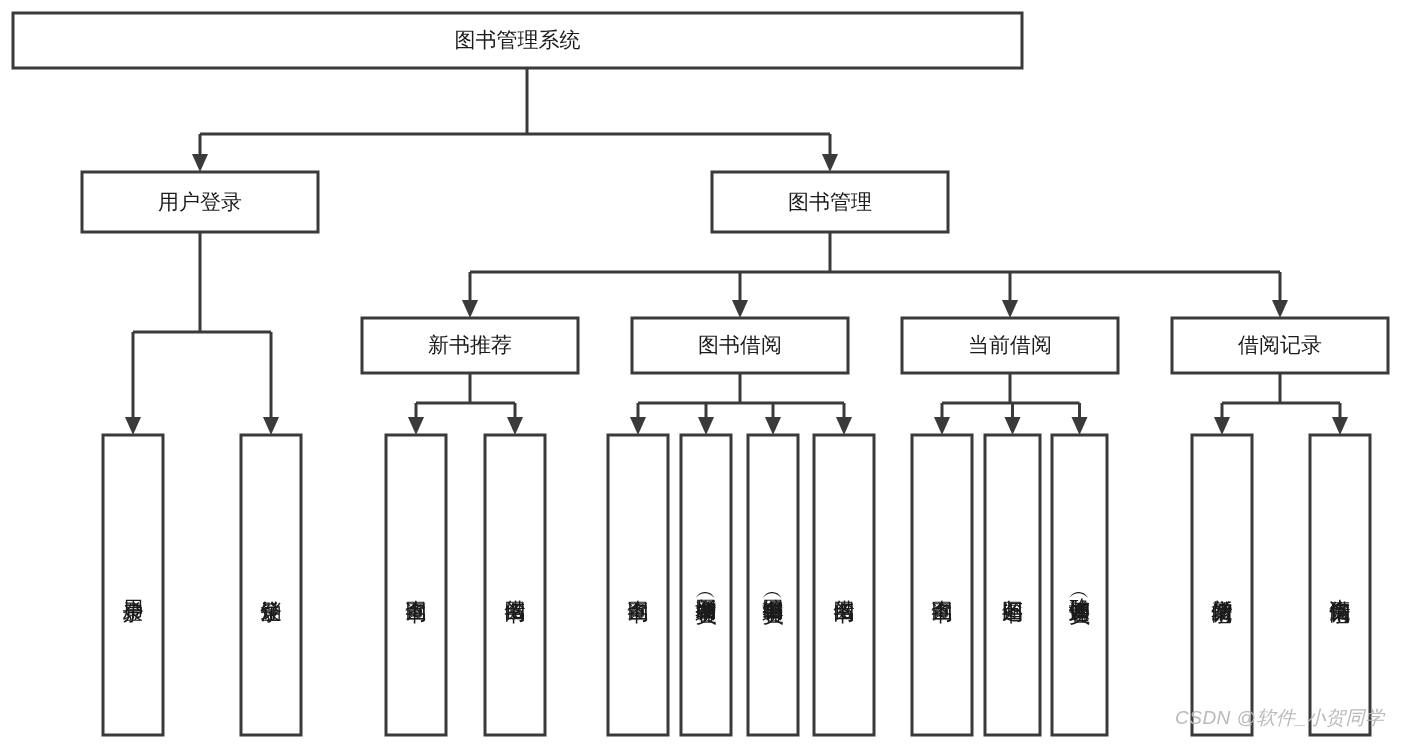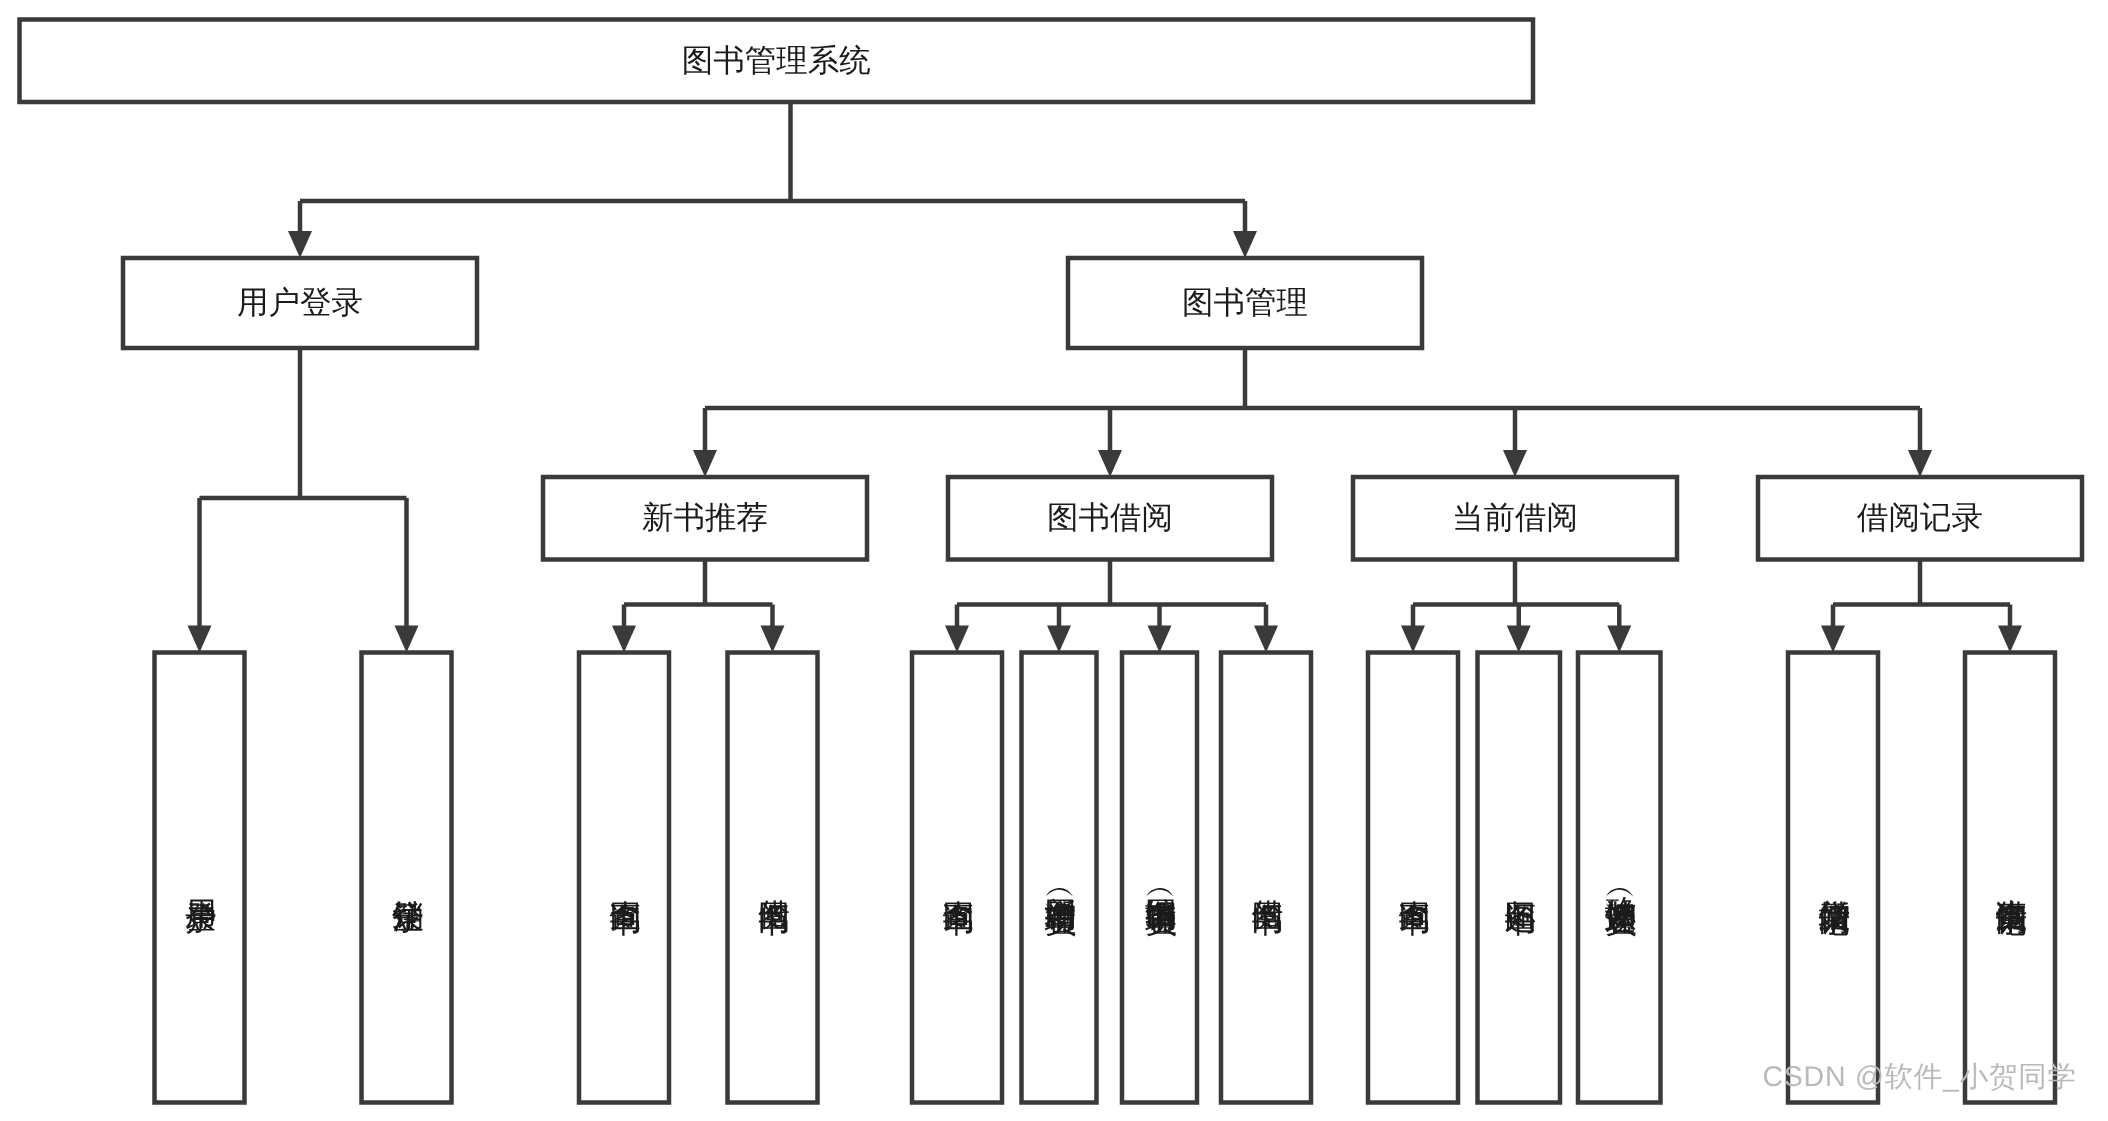--- a/index.html
+++ b/index.html
@@ -181,15 +181,15 @@
       <div class="node-label-v" style="left: 681px; top: 435px; width: 50px; height: 300px;">新增图书（管理员）</div>
       <div class="node-label-v" style="left: 748px; top: 435px; width: 50px; height: 300px;">编辑图书（管理员）</div>
       <div class="node-label-v" style="left: 814px; top: 435px; width: 60px; height: 300px;">借阅图书</div>
       <div class="node-label-v" style="left: 912px; top: 435px; width: 60px; height: 300px;">查询图书</div>
       <div class="node-label-v" style="left: 985px; top: 435px; width: 55px; height: 300px;">归还图书</div>
       <div class="node-label-v" style="left: 1052px; top: 435px; width: 55px; height: 300px;">确认归还（管理员）</div>
       <div class="node-label-v" style="left: 1192px; top: 435px; width: 60px; height: 300px;">新增借阅记录</div>
       <div class="node-label-v" style="left: 1310px; top: 435px; width: 60px; height: 300px;">查询借阅记录</div>
     </div>
 
-  <div class="watermark" style="left: 1175px; top: 718px; transform: translateY(-50%);">CSDN @软件_小贺同学</div>
+  <div class="watermark" style="left: 1175px; top: 718px; transform: translateY(-50%); font-style: italic;">CSDN @软件_小贺同学</div>
 
 </div>
 
 </body></html>

